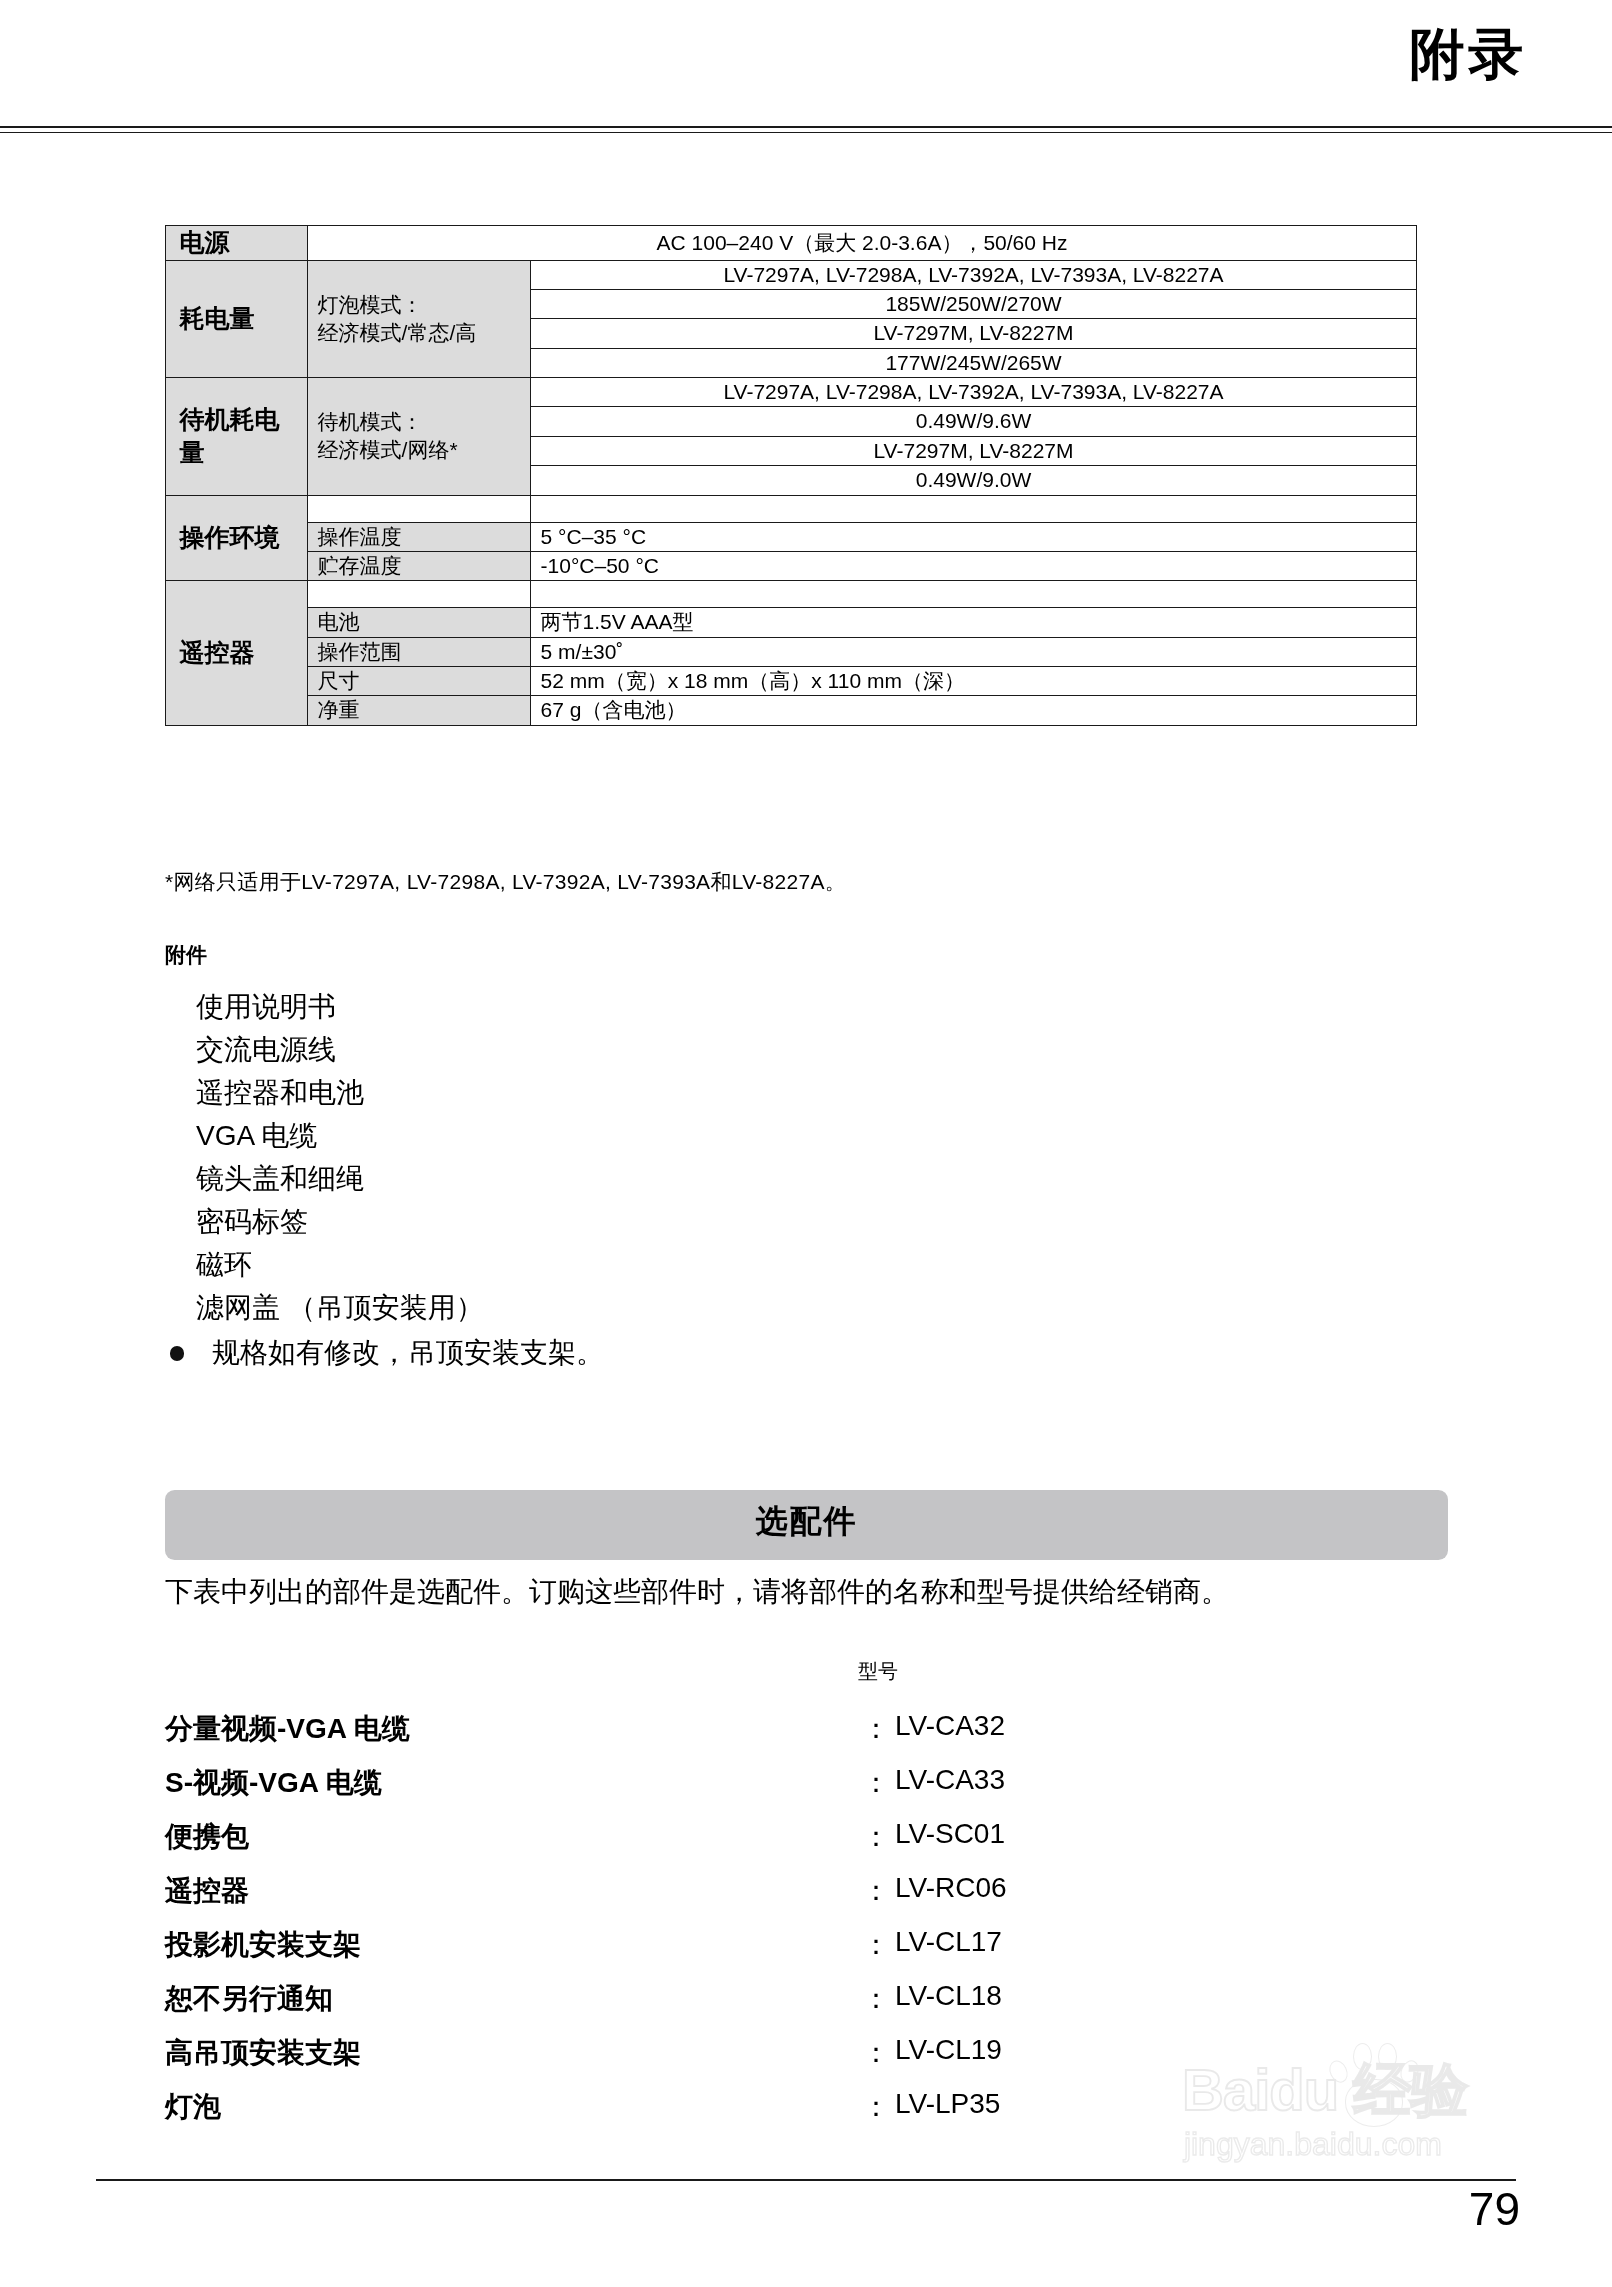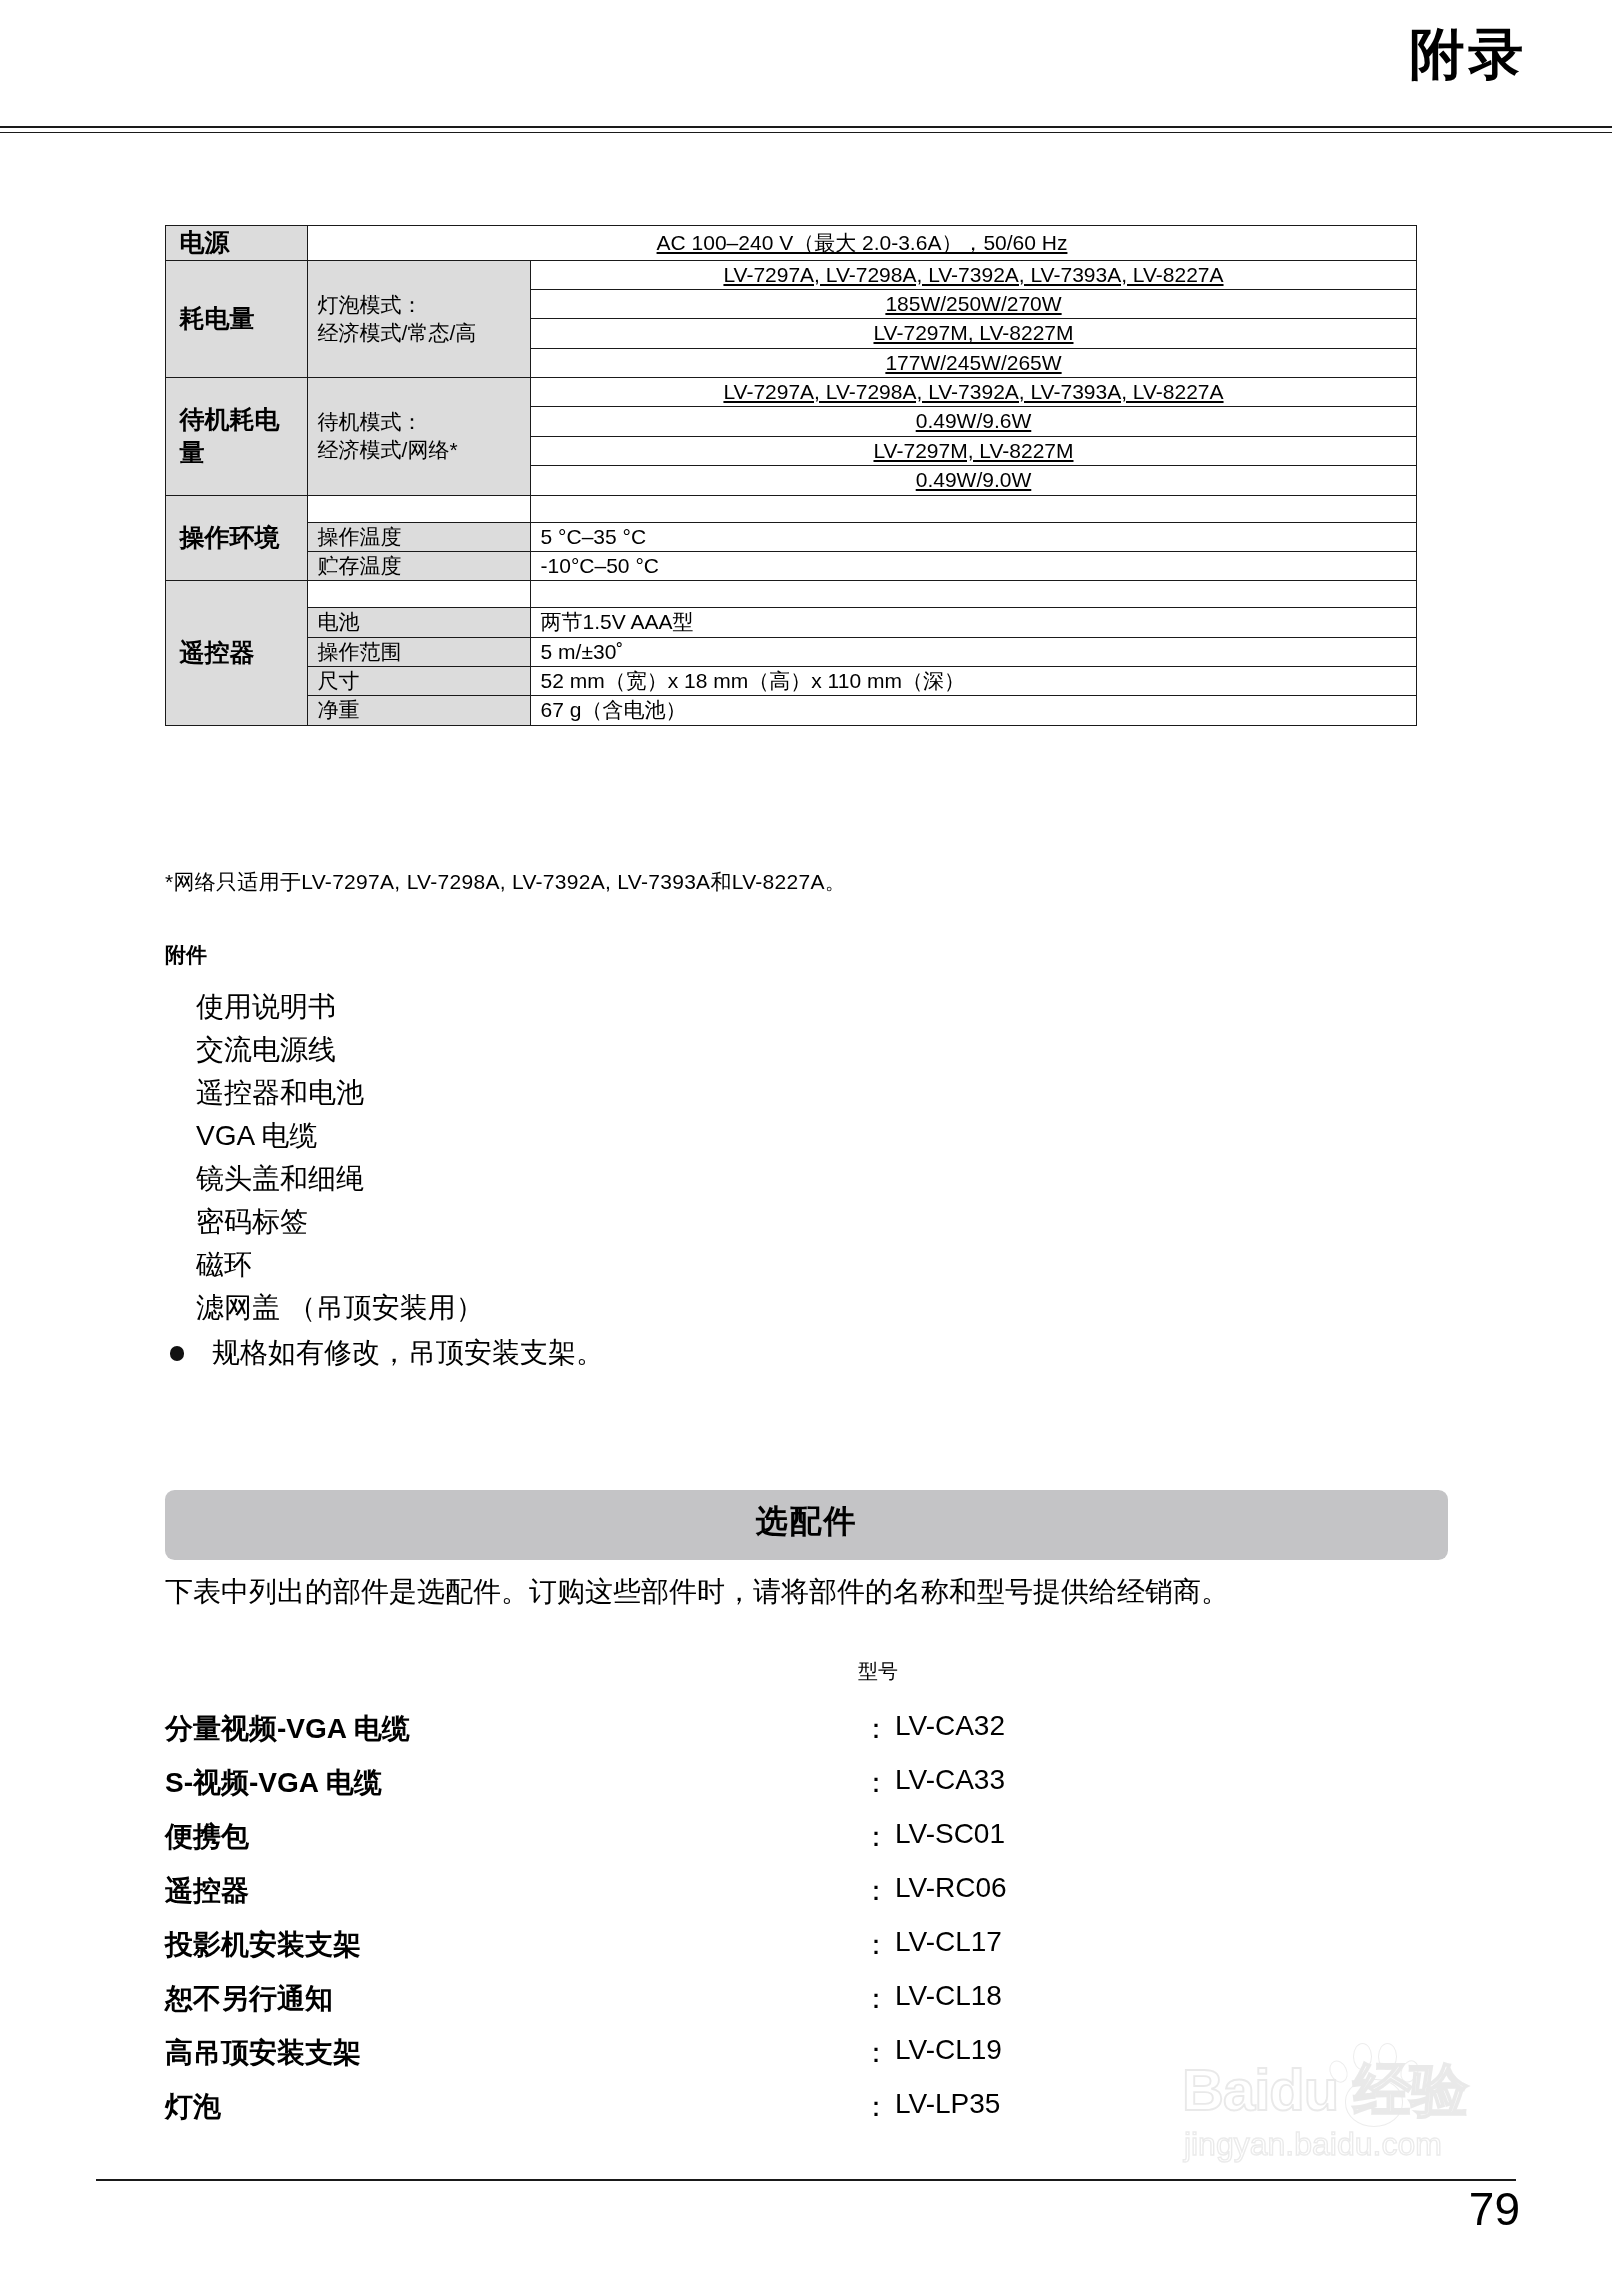--- a/index.html
+++ b/index.html
@@ -70,21 +70,20 @@
     padding-left: 13.4px;
   }
   .spec-table td.sub {
     background: #dcdcdc;
     width: 223px;
     font-size: 21px;
   }
   .spec-table td.val {
     background: #ffffff;
     text-align: center;
-    text-decoration: underline;
   }
   .spec-table td.val-left {
     background: #ffffff;
     text-align: left;
   }
   .spec-table td.blank {
     background: #ffffff;
   }
   .r-std  { height: 26px; }
   .r-tall { height: 33px; }

